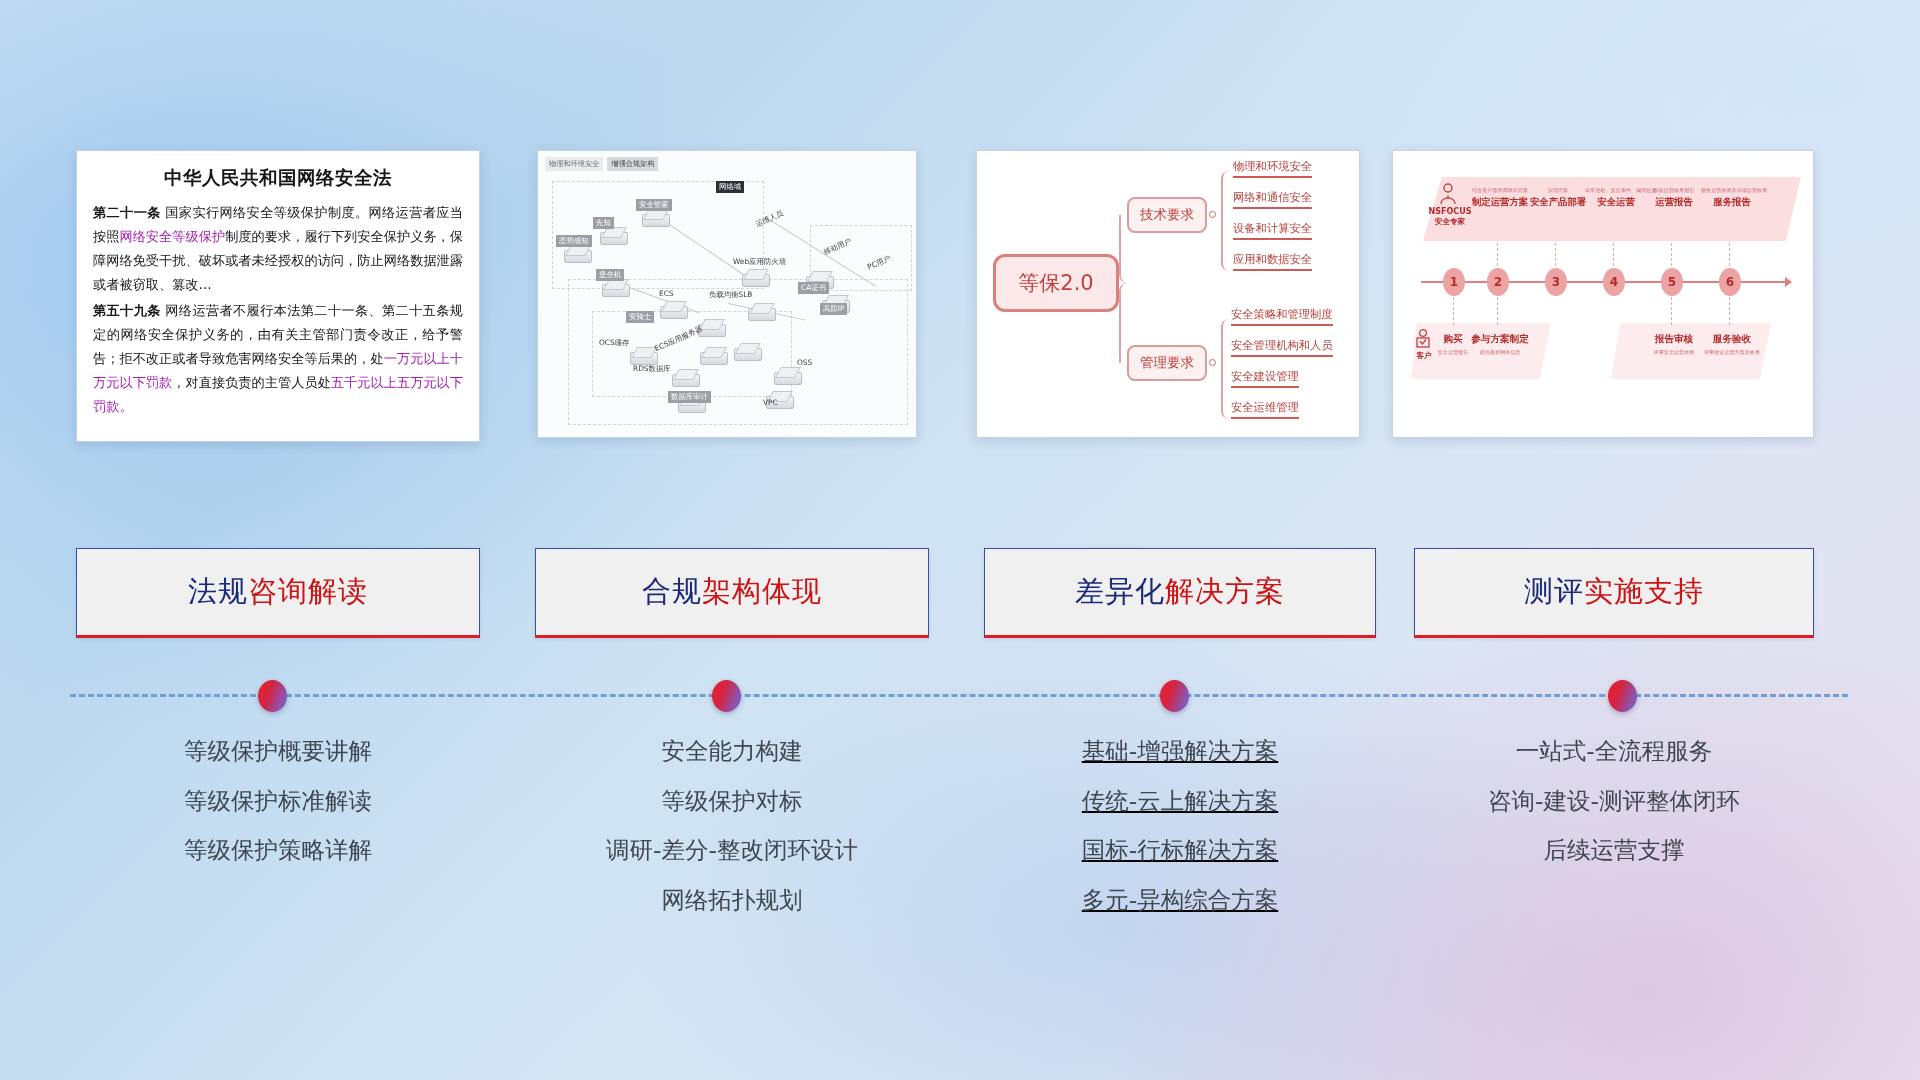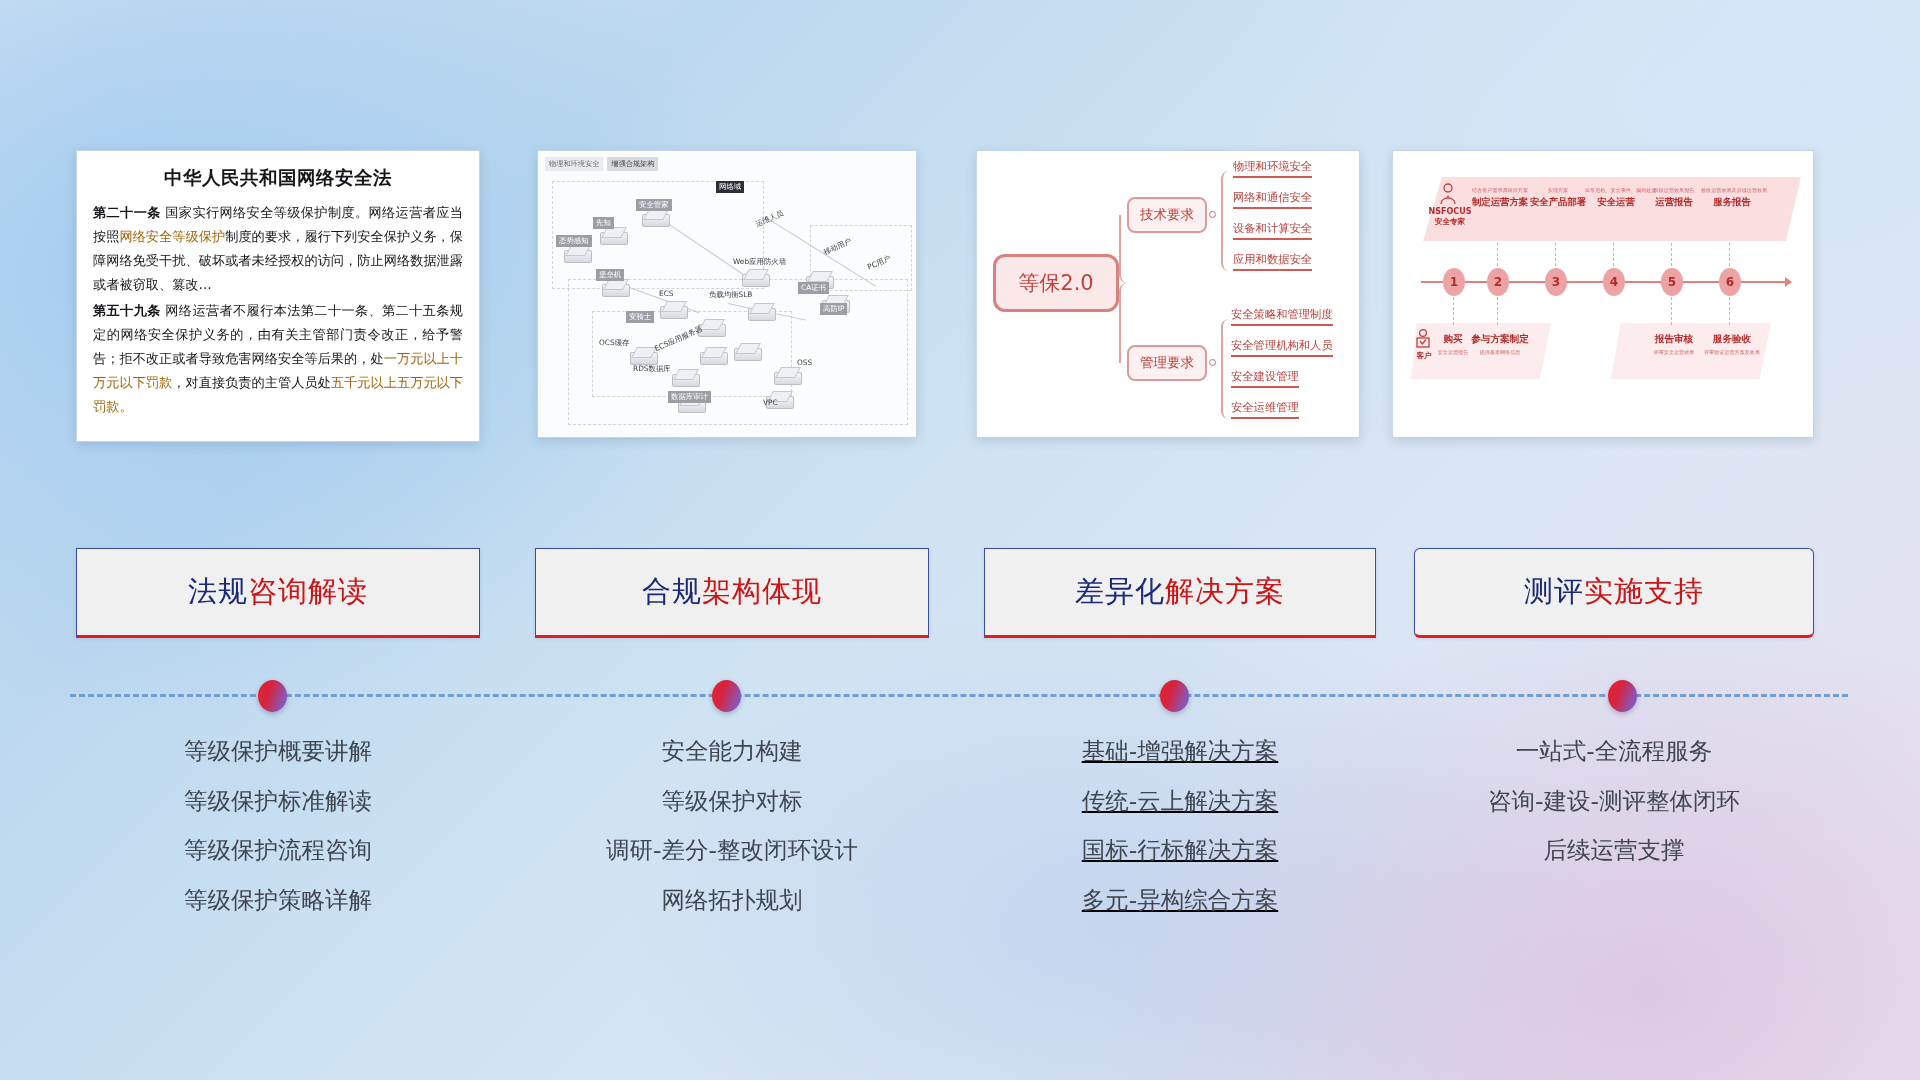--- a/index.html
+++ b/index.html
@@ -31,21 +31,21 @@
   
   .doc { padding: 14px 16px 20px 16px; height: 100%; }
   .doc-title {
     text-align: center; font-weight: bold; font-size: 18.5px; color: #15171a;
     letter-spacing: .5px; margin-bottom: 11px; font-family: "DejaVu Sans", sans-serif;
   }
   .doc-p { font-size: 13.2px; line-height: 1.82; color: #15171a; text-align: justify;
            font-family: "DejaVu Sans", sans-serif; }
   .doc-p + .doc-p { margin-top: 2px; }
   .doc-art { font-weight: bold; }
-  .doc-red { color: #a16207; }
+  .doc-red { color: #a21caf; }
 
   
   .arch { position: relative; width: 100%; height: 100%; background: #fbfcfd; }
   .arch-tabs { position: absolute; left: 7px; top: 6px; display: flex; gap: 4px; }
   .arch-tab { font-size: 7.2px; color: #666; background: #e9ebed; padding: 2px 4px;
               font-family: "DejaVu Sans", sans-serif; }
   .arch-tab.sel { background: #d8dbde; color: #3d3f42; }
   .arch-plane { position: absolute; border: 1px dashed #cfd5dc; }
   .node { position: absolute; font-size: 7.4px; color: #4a4d52; font-family: "DejaVu Sans", sans-serif;
           white-space: nowrap; }
@@ -120,21 +120,21 @@
     border: 1px solid #3c4ea0; border-bottom: 3px solid #e01b22;
     display: flex; align-items: center; justify-content: center;
     box-shadow: 0 1px 4px rgba(40,70,110,0.12);
   }
   .banner-txt { font-size: 29px; letter-spacing: 1px; font-family: "DejaVu Sans", sans-serif; }
   .bt-navy { color: #1c2a7a; }
   .bt-red  { color: #cc1316; }
   .banner-1 { left: 76px;   width: 404px; }
   .banner-2 { left: 535px;  width: 394px; }
   .banner-3 { left: 984px;  width: 392px; }
-  .banner-4 { left: 1414px; width: 400px; border-radius: 6px; }
+  .banner-4 { left: 1414px; width: 400px; }
 
   
   .tl-line {
     position: absolute; left: 70px; top: 694px; width: 1778px; height: 0;
     border-top: 3px dashed #6f9ed4;
   }
   .tl-dot {
     position: absolute; top: 680px; width: 29px; height: 32px; border-radius: 50%;
     background: linear-gradient(110deg, #e8202b 0%, #d4243f 38%, #8f52b0 78%, #6f64c4 100%);
     box-shadow: 0 2px 5px rgba(60,40,110,0.30);
@@ -365,21 +365,20 @@
 
 <div class="tl-line"></div>
 <div class="tl-dot tl-d1"></div>
 <div class="tl-dot tl-d2"></div>
 <div class="tl-dot tl-d3"></div>
 <div class="tl-dot tl-d4"></div>
 
 <div class="col col-1">
   <div class="col-item">等级保护概要讲解</div>
   <div class="col-item">等级保护标准解读</div>
-  <div class="col-item">等级保护流程咨询</div>
   <div class="col-item">等级保护策略详解</div>
 </div>
 <div class="col col-2">
   <div class="col-item">安全能力构建</div>
   <div class="col-item">等级保护对标</div>
   <div class="col-item">调研-差分-整改闭环设计</div>
   <div class="col-item">网络拓扑规划</div>
 </div>
 <div class="col col-3">
   <div class="col-item">基础-增强解决方案</div>

